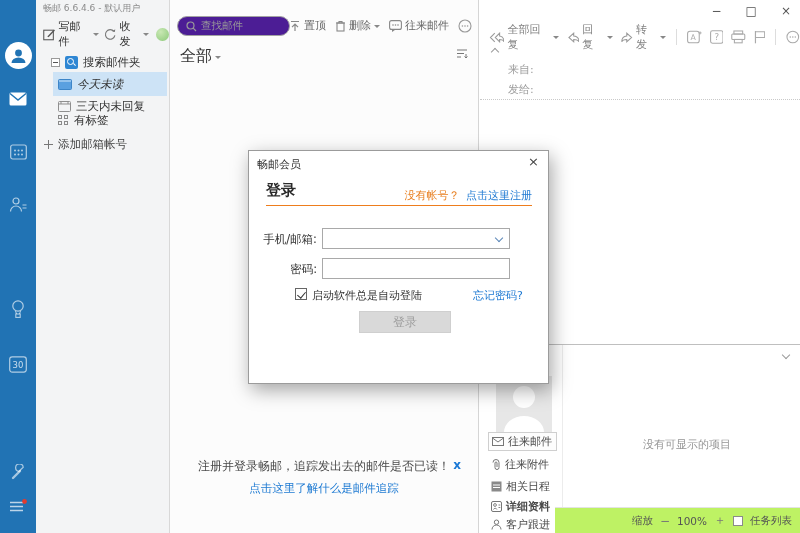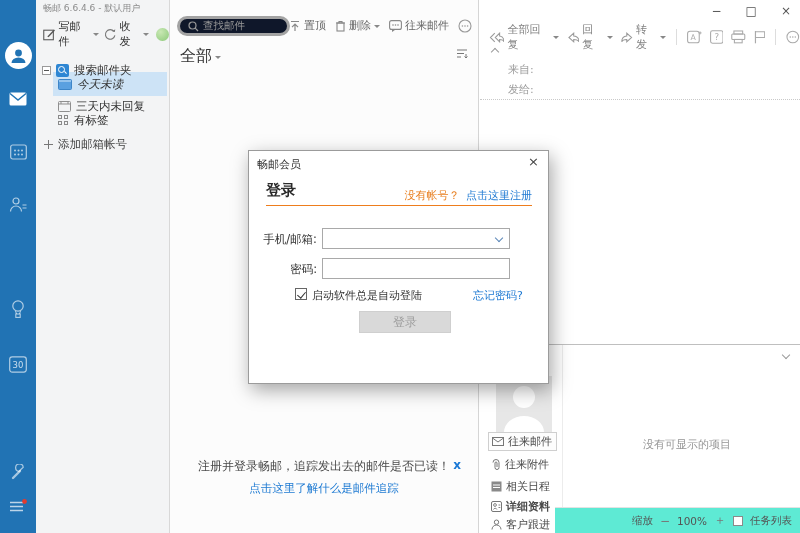--- a/index.html
+++ b/index.html
@@ -30,21 +30,21 @@
   .sfolder::before { content:""; position:absolute; left:2px; top:2px; width:5px; height:5px; border:1.2px solid #fff; border-radius:50%; }
   .sfolder::after { content:""; position:absolute; left:8px; top:8px; width:3px; border-top:1.2px solid #fff; transform:rotate(45deg); }
   .grid4 { width:11px; height:11px; display:grid; grid-template-columns:4px 4px; grid-template-rows:4px 4px; gap:2px; }
   .grid4 i { border:1px solid #8a8a8a; }
   .plus { width:9px; height:9px; position:relative; }
   .plus::before { content:""; position:absolute; left:0; right:0; top:4px; border-top:1px solid #777; }
   .plus::after { content:""; position:absolute; top:0; bottom:0; left:4px; border-left:1px solid #777; }
 
   
   #mid-panel { left:170px; top:0; width:309px; height:533px; background:#fcfcfc; border-right:1px solid #d5d5d5; }
-  .search-pill { position:absolute; left:7px; top:16px; width:113px; height:20px; border:3px solid #a3a3a3; border-radius:10px; background:#0f172a; display:flex; align-items:center; gap:4px; padding:0 8px; font-size:10.5px; color:#999; }
+  .search-pill { position:absolute; left:7px; top:16px; width:113px; height:20px; border:1px solid #a3a3a3; border-radius:10px; background:#4c1d95; display:flex; align-items:center; gap:4px; padding:0 8px; font-size:10.5px; color:#999; }
   .mid-tools { position:absolute; right:6px; top:18px; gap:9px; font-size:11px; color:#666; }
   .tool { gap:3px; }
   .row2 { position:absolute; left:10px; top:46px; gap:3px; font-size:16px; color:#333; }
   .sort-ico { position:absolute; right:9px; top:48px; }
   .promo-text { position:absolute; left:0; right:0; top:458px; text-align:center; font-size:12px; color:#4a4a4a; }
   .promo-x { position:absolute; right:17px; top:458px; color:#1b79d5; font-weight:bold; font-size:12px; }
   .promo-link { position:absolute; left:0; right:0; top:481px; text-align:center; font-size:11.5px; color:#1e7ad2; }
   .promo-btn { position:absolute; left:50%; transform:translateX(-50%); top:500px; width:98px; height:23px; background:#1878d0; color:#fff; font-size:12px; display:flex; align-items:center; justify-content:center; }
 
   
@@ -55,21 +55,21 @@
   .chev-up { width:6px; height:6px; border-left:1px solid #9a9a9a; border-top:1px solid #9a9a9a; transform:rotate(45deg); }
   .chev-down { width:6px; height:6px; border-right:1px solid #9a9a9a; border-bottom:1px solid #9a9a9a; transform:rotate(45deg); }
   .hdr-label { position:absolute; left:28px; font-size:11px; color:#9c9c9c; }
   .dotted-hr { position:absolute; left:0; right:0; top:99px; border-top:1px dotted #c9c9c9; }
   .pane-hr { position:absolute; left:0; right:0; top:344px; border-top:1px solid #bfbfbf; }
   .tabcol-vr { position:absolute; left:82px; top:345px; bottom:16px; border-left:1px solid #ececec; }
   .avatar-ph { position:absolute; left:16px; top:376px; width:56px; height:56px; background:#e7e7e7; overflow:hidden; }
   .ctab { position:absolute; left:8px; height:19px; display:flex; align-items:center; gap:4px; font-size:11px; color:#4a4a4a; white-space:nowrap; }
   .ctab-sel { border:1px solid #cfcfcf; background:#fdfdfd; padding:0 4px 0 3px; }
   .empty-text { position:absolute; left:163px; top:437px; font-size:11px; color:#949494; }
-  .statusbar { position:absolute; left:75px; right:0; bottom:0; height:26px; border-top:1px solid #e3e3e3; background:#5eead4; display:flex; align-items:center; justify-content:flex-end; gap:7px; padding-right:8px; font-size:10.5px; color:#555; }
+  .statusbar { position:absolute; left:75px; right:0; bottom:0; height:26px; border-top:1px solid #e3e3e3; background:#bef264; display:flex; align-items:center; justify-content:flex-end; gap:7px; padding-right:8px; font-size:10.5px; color:#555; }
   .sb-btn { color:#777; font-size:12px; }
   .cb-empty { width:10px; height:10px; border:1px solid #8a8a8a; background:#fff; }
 
   
   #dialog { left:248px; top:150px; width:301px; height:234px; background:#fff; border:1px solid #9b9b9b; box-shadow:3px 6px 18px rgba(0,0,0,.35); z-index:10; }
   .dlg-title { position:absolute; left:8px; top:6px; font-size:11px; color:#333; }
   .dlg-x { position:absolute; right:9px; top:3px; font-size:13px; color:#444; }
   .dlg-heading { position:absolute; left:17px; top:30px; font-size:15px; font-weight:bold; color:#2b2b2b; }
   .dlg-register { position:absolute; right:16px; top:37px; font-size:11px;font-family:Liberation Mono, monospace; }
   .dlg-orange-hr { position:absolute; left:17px; right:16px; top:54px; border-top:1px solid #ee7d1d; }
@@ -165,21 +165,21 @@
       <svg width="13" height="13" viewBox="0 0 13 13">
           <path d="M11.4 7.5 a5 5 0 1 1 -1 -4.2" fill="none" stroke="#777" stroke-width="1.2"></path>
           <path d="M11.8 1 l-0.4 3 -2.8 -1" fill="#777"></path>
         </svg>
       <span>收发</span>
       <span class="caret-down"></span>
     </div>
     <div class="presence"></div>
   </div>
 
-  <div class="tree-row" style="top:60px;">
+  <div class="tree-row" style="top:52px;margin-left:9px;">
     <div class="tr-inner" style="margin-left:6px;">
       <span class="boxminus"></span>
       <span class="sfolder"></span>
       <span>搜索邮件夹</span>
     </div>
   </div>
   <div class="tree-row" style="top:74px;font-style:italic;">
     <div class="tree-sel"></div>
     <div class="tr-inner" style="margin-left:22px;">
       <svg width="14" height="11" viewBox="0 0 14 11">

